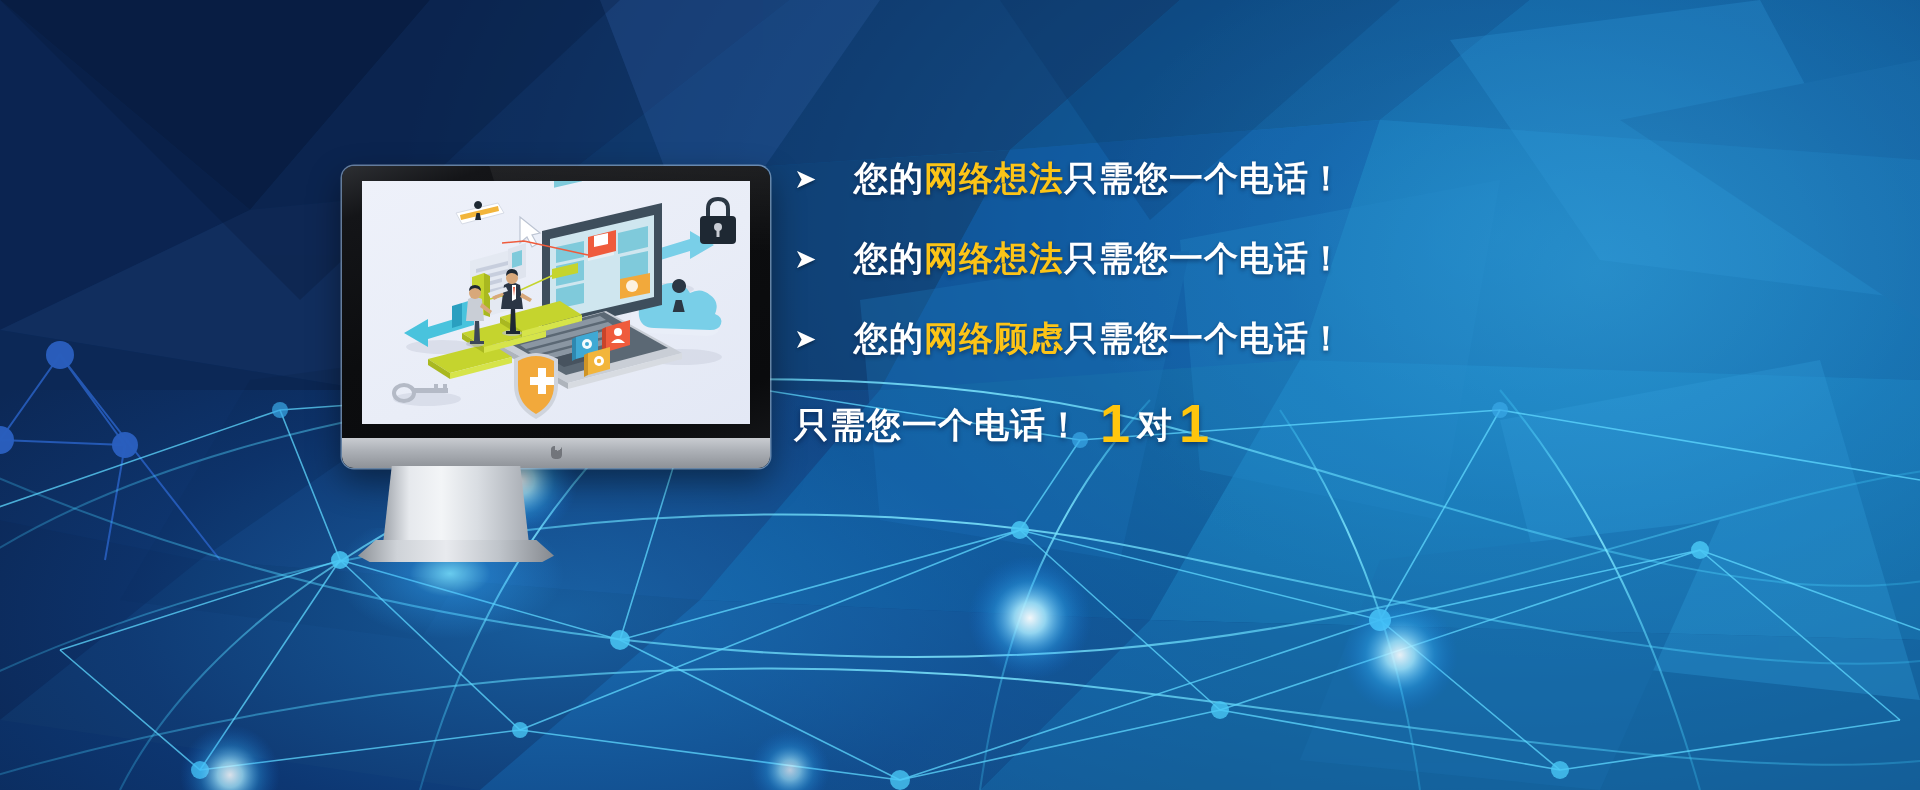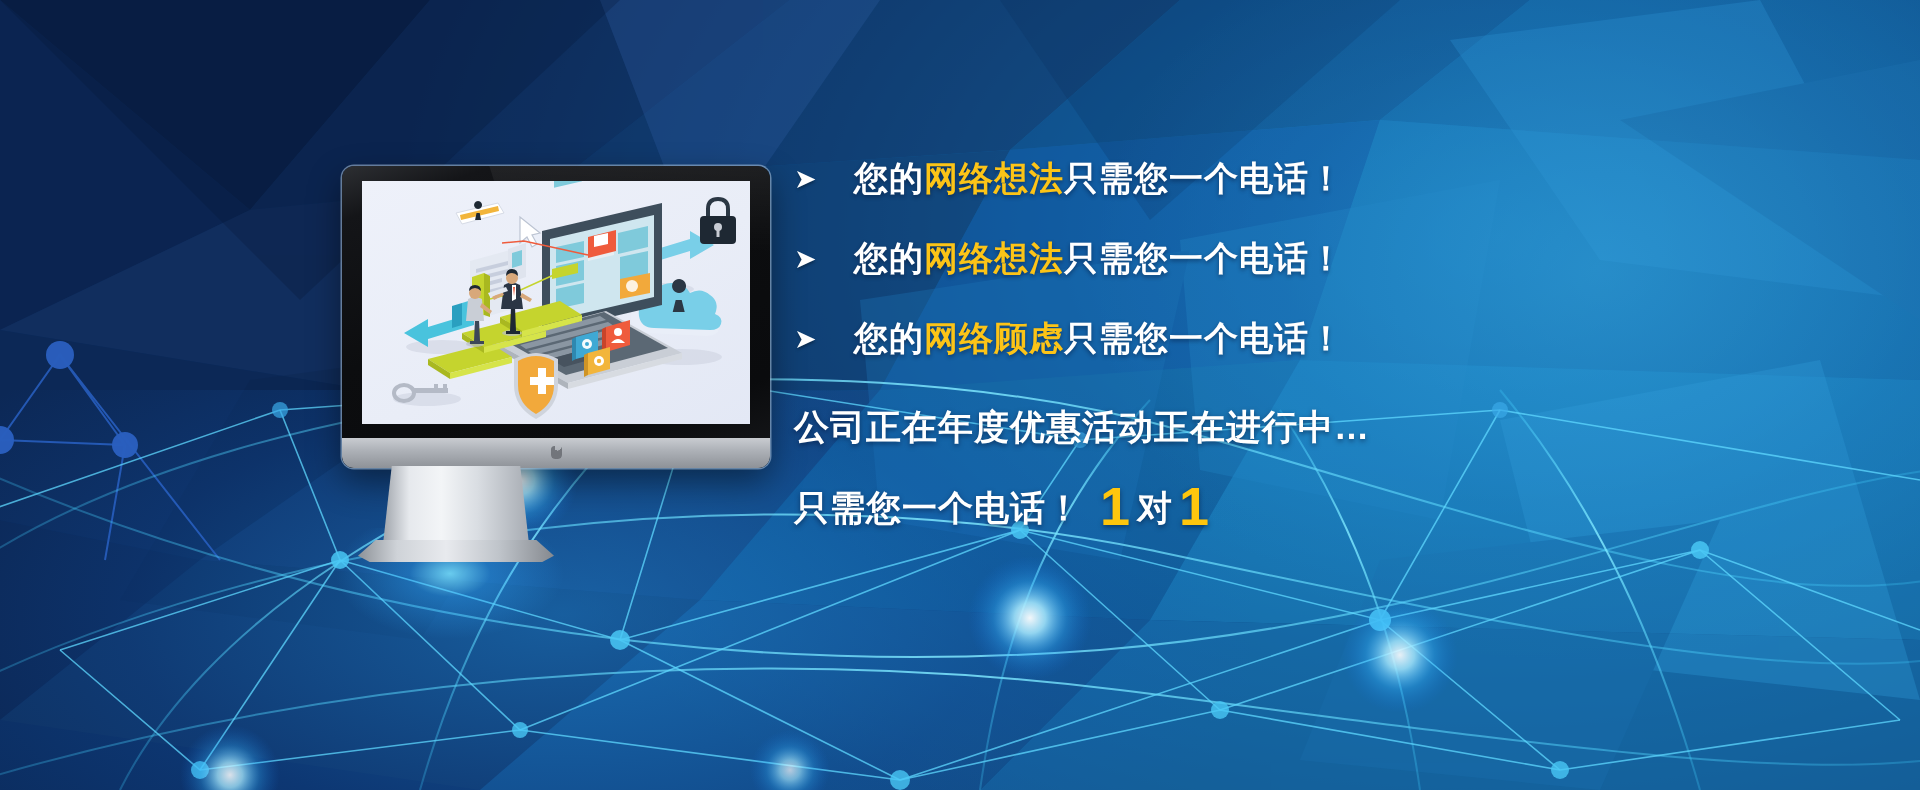--- a/index.html
+++ b/index.html
@@ -446,21 +446,20 @@
     <div class="bullet-row">
       <span class="arrow">➤</span>
       <span class="bline"><span>您的</span><span class="hl">网络想法</span><span>只需您一个电话！</span></span>
     </div>
 
     <div class="bullet-row">
       <span class="arrow">➤</span>
       <span class="bline"><span>您的</span><span class="hl">网络顾虑</span><span>只需您一个电话！</span></span>
     </div>
 
-    <div class="subline">公司正在年度优惠活动正在进行中…</div>
 
     <div class="lastline">
       <span>只需您一个电话！</span>
       <span class="sp"></span>
       <span class="big1">1</span>
       <span>对</span>
       <span class="big1">1</span>
     </div>
 
   </div>

